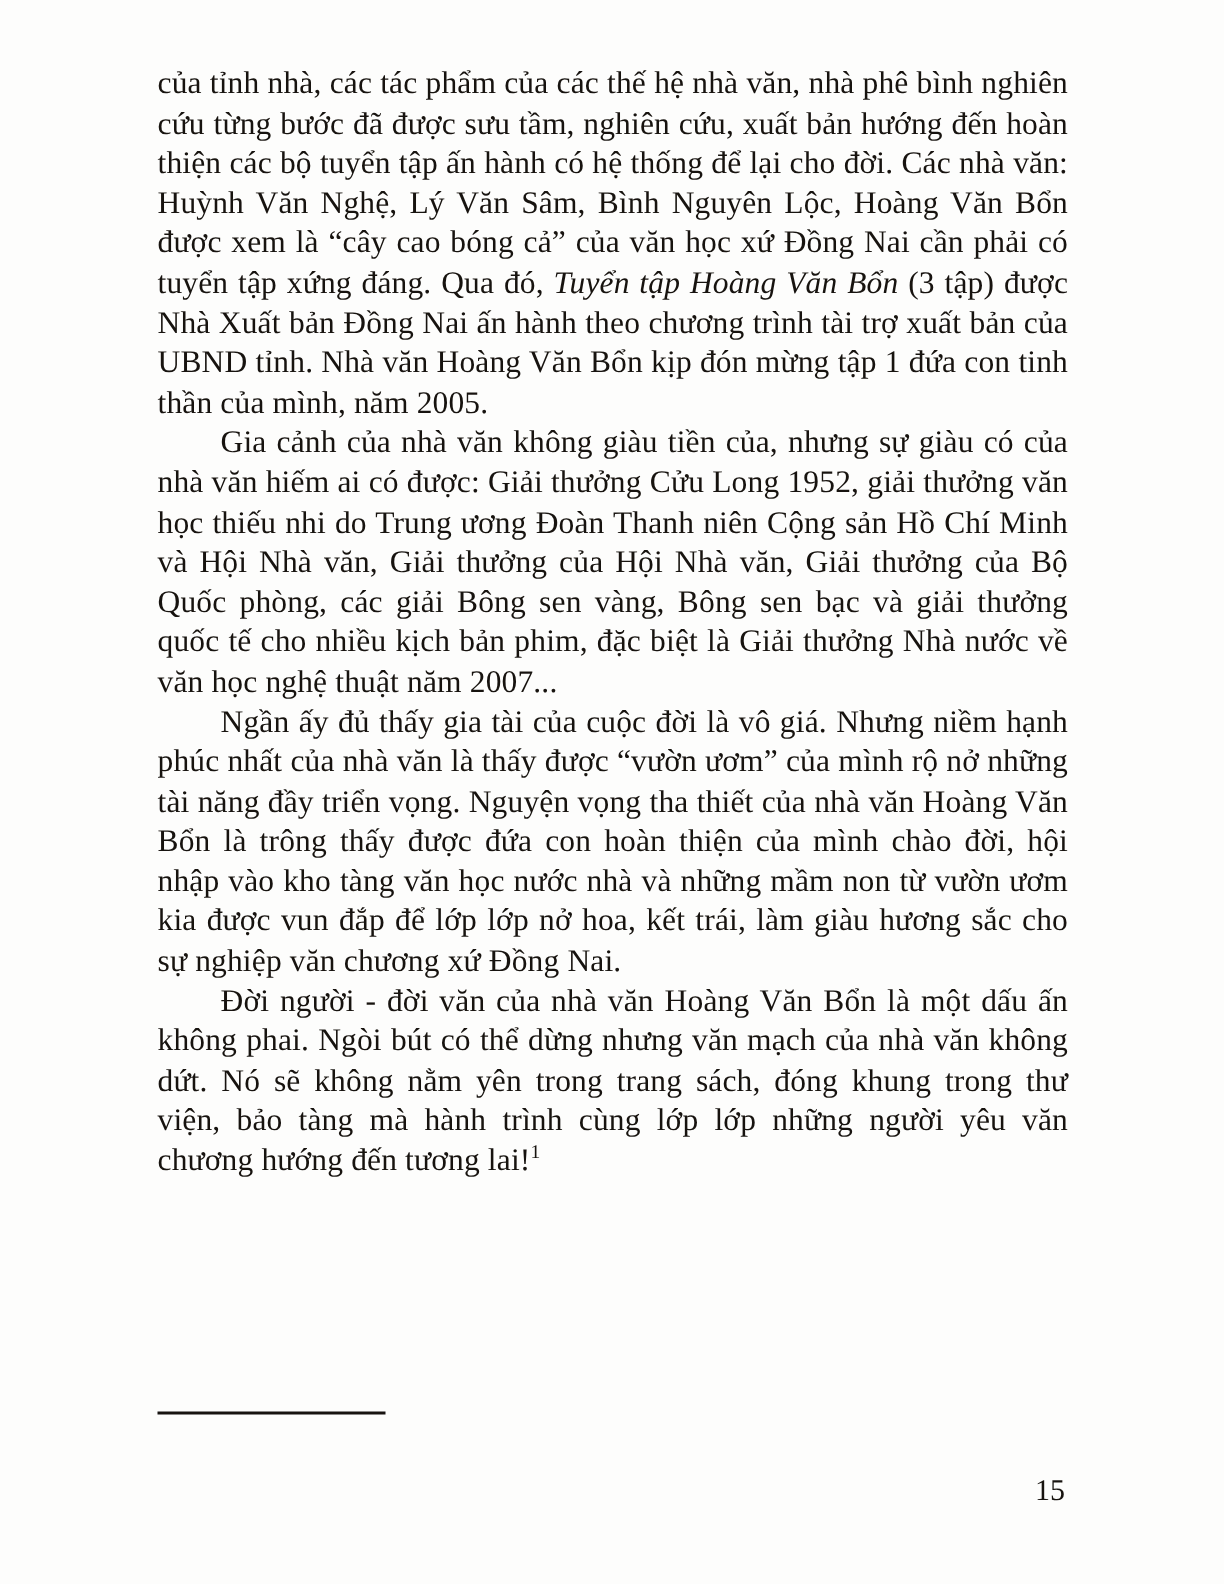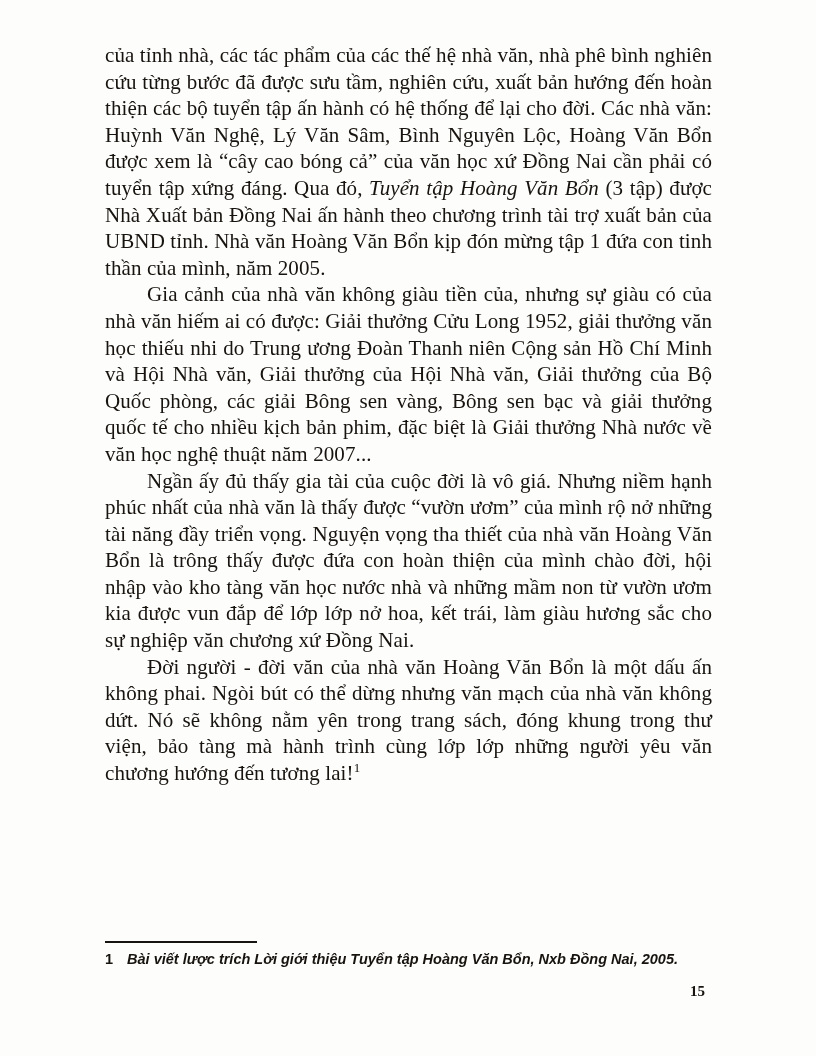--- a/index.html
+++ b/index.html
@@ -66,22 +66,22 @@
   .fn-num {
     display: inline-block;
     margin-right: 14px;
     font-style: normal;
     font-weight: bold;
   }
   .page-number {
     position: absolute;
     left: 690px;
     top: 983px;
-    font-size: 15px;
-    font-weight: bold;
+    font-size: 20px;
+    font-weight: normal;
     font-family: "Liberation Serif", "DejaVu Serif", serif;
   }
 </style>
 </head>
 <body>
 
 <div class="page">
 
   <div class="body-text">
 
@@ -90,18 +90,17 @@
     <p class="para"><span>Gia cảnh của nhà văn không giàu tiền của, nhưng sự giàu có của nhà văn hiếm ai có được: Giải thưởng Cửu Long 1952, giải thưởng văn học thiếu nhi do Trung ương Đoàn Thanh niên Cộng sản Hồ Chí Minh và Hội Nhà văn, Giải thưởng của Hội Nhà văn, Giải thưởng của Bộ Quốc phòng, các giải Bông sen vàng, Bông sen bạc và giải thưởng quốc tế cho nhiều kịch bản phim, đặc biệt là Giải thưởng Nhà nước về văn học nghệ thuật năm 2007...</span></p>
 
     <p class="para"><span>Ngần ấy đủ thấy gia tài của cuộc đời là vô giá. Nhưng niềm hạnh phúc nhất của nhà văn là thấy được “vườn ươm” của mình rộ nở những tài năng đầy triển vọng. Nguyện vọng tha thiết của nhà văn Hoàng Văn Bổn là trông thấy được đứa con hoàn thiện của mình chào đời, hội nhập vào kho tàng văn học nước nhà và những mầm non từ vườn ươm kia được vun đắp để lớp lớp nở hoa, kết trái, làm giàu hương sắc cho sự nghiệp văn chương xứ Đồng Nai.</span></p>
 
     <p class="para"><span>Đời người - đời văn của nhà văn Hoàng Văn Bổn là một dấu ấn không phai. Ngòi bút có thể dừng nhưng văn mạch của nhà văn không dứt. Nó sẽ không nằm yên trong trang sách, đóng khung trong thư viện, bảo tàng mà hành trình cùng lớp lớp những người yêu văn chương hướng đến tương lai!</span><sup class="footnote-ref">1</sup></p>
 
   </div>
 
   <div class="footnote-area">
     <div class="footnote-rule"></div>
-    <div class="footnote"><span class="fn-num">1</span><span class="fn-text">Bài viết lược trích Lời giới thiệu Tuyển tập Hoàng Văn Bổn, Nxb Đồng Nai, 2005.</span></div>
   </div>
 
   <div class="page-number">15</div>
 
 </div>
 
 </body></html>

